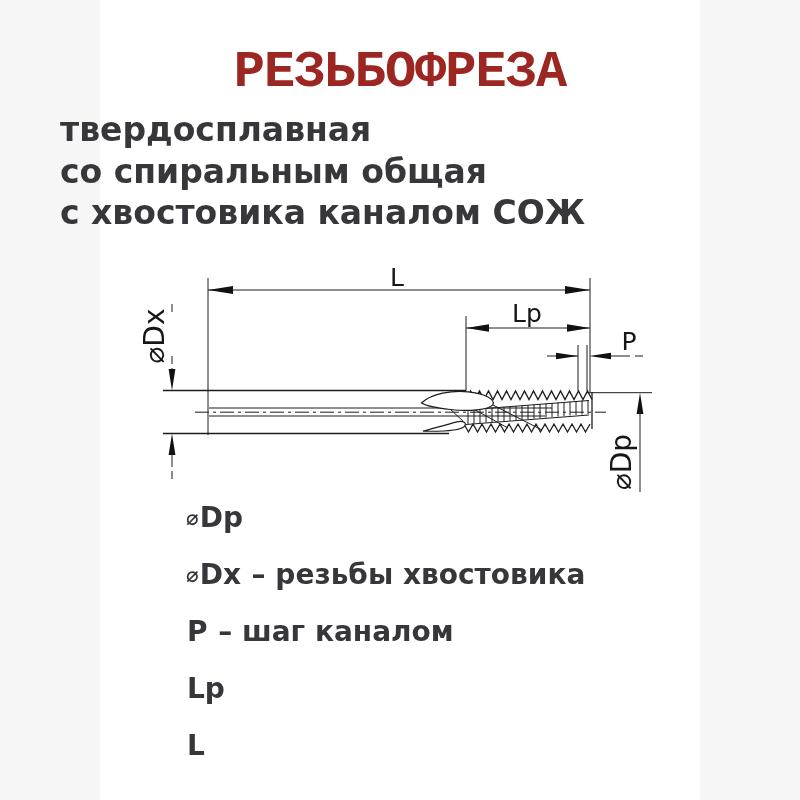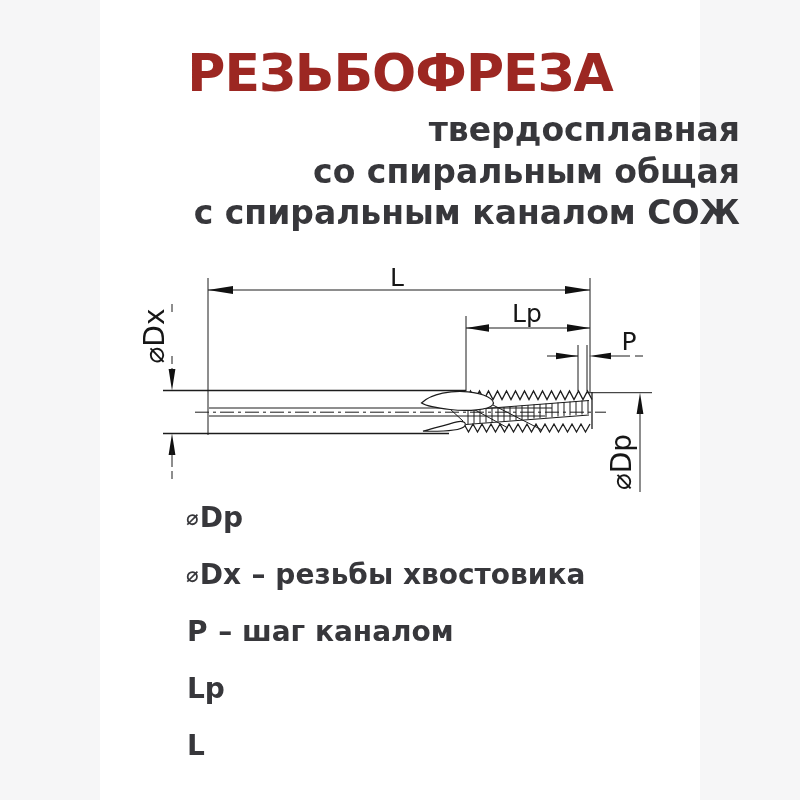--- a/index.html
+++ b/index.html
@@ -11,25 +11,25 @@
   }
   .stage{position:relative;width:800px;height:800px;}
   .page{
     position:absolute;left:100px;top:0;width:600px;height:800px;
     background:#ffffff;
   }
   .title{
     position:absolute;left:0;top:44px;width:600px;
     text-align:center;
     font-size:52px;font-weight:700;letter-spacing:-1px;
-    color:#9c2722;line-height:58px;white-space:nowrap;
+    color:#9c2722;line-height:58px;white-space:nowrap;font-family:Liberation Mono, monospace;
   }
   .subtitle{
     position:absolute;left:-40px;top:109px;width:680px;
-    text-align:right;
+    text-align:left;
     font-size:33px;font-weight:700;color:#37373b;
     line-height:41.5px;white-space:nowrap;
   }
   .drawing-svg{position:absolute;left:0;top:255px;width:600px;height:250px;}
   .drawing-svg .ln{stroke:#1c1c1c;fill:none;stroke-width:1.3;}
   .drawing-svg .thin{stroke:#1c1c1c;fill:none;stroke-width:1;}
   .drawing-svg .arr{fill:#111;stroke:none;}
   .drawing-svg .white{fill:#ffffff;stroke:#1c1c1c;stroke-width:1.2;}
   .drawing-svg text{fill:#161616;font-family:"DejaVu Sans","Liberation Sans",sans-serif;}
   .drawing-svg .dim{font-size:25px;}
@@ -48,21 +48,21 @@
 <body>
 
 <div class="stage">
   <div class="page">
 
     <div class="title">РЕЗЬБОФРЕЗА</div>
 
     <div class="subtitle">
       <div>твердосплавная</div>
       <div>со спиральным общая</div>
-      <div>с спиральным каналом СОЖ</div>
+      <div>с хвостовика каналом СОЖ</div>
     </div>
 
     <svg class="drawing-svg" viewBox="100 255 600 250">
 
       <g>
         <path class="ln" d="M163 390.5 H466"></path>
         <path class="ln" d="M163 433.5 H449"></path>
         <path class="thin" d="M209 408 H552"></path>
         <path class="thin" d="M209 416 H545"></path>
         <path class="thin" d="M195 412.2 H606" stroke-dasharray="14 4 3 4"></path>

